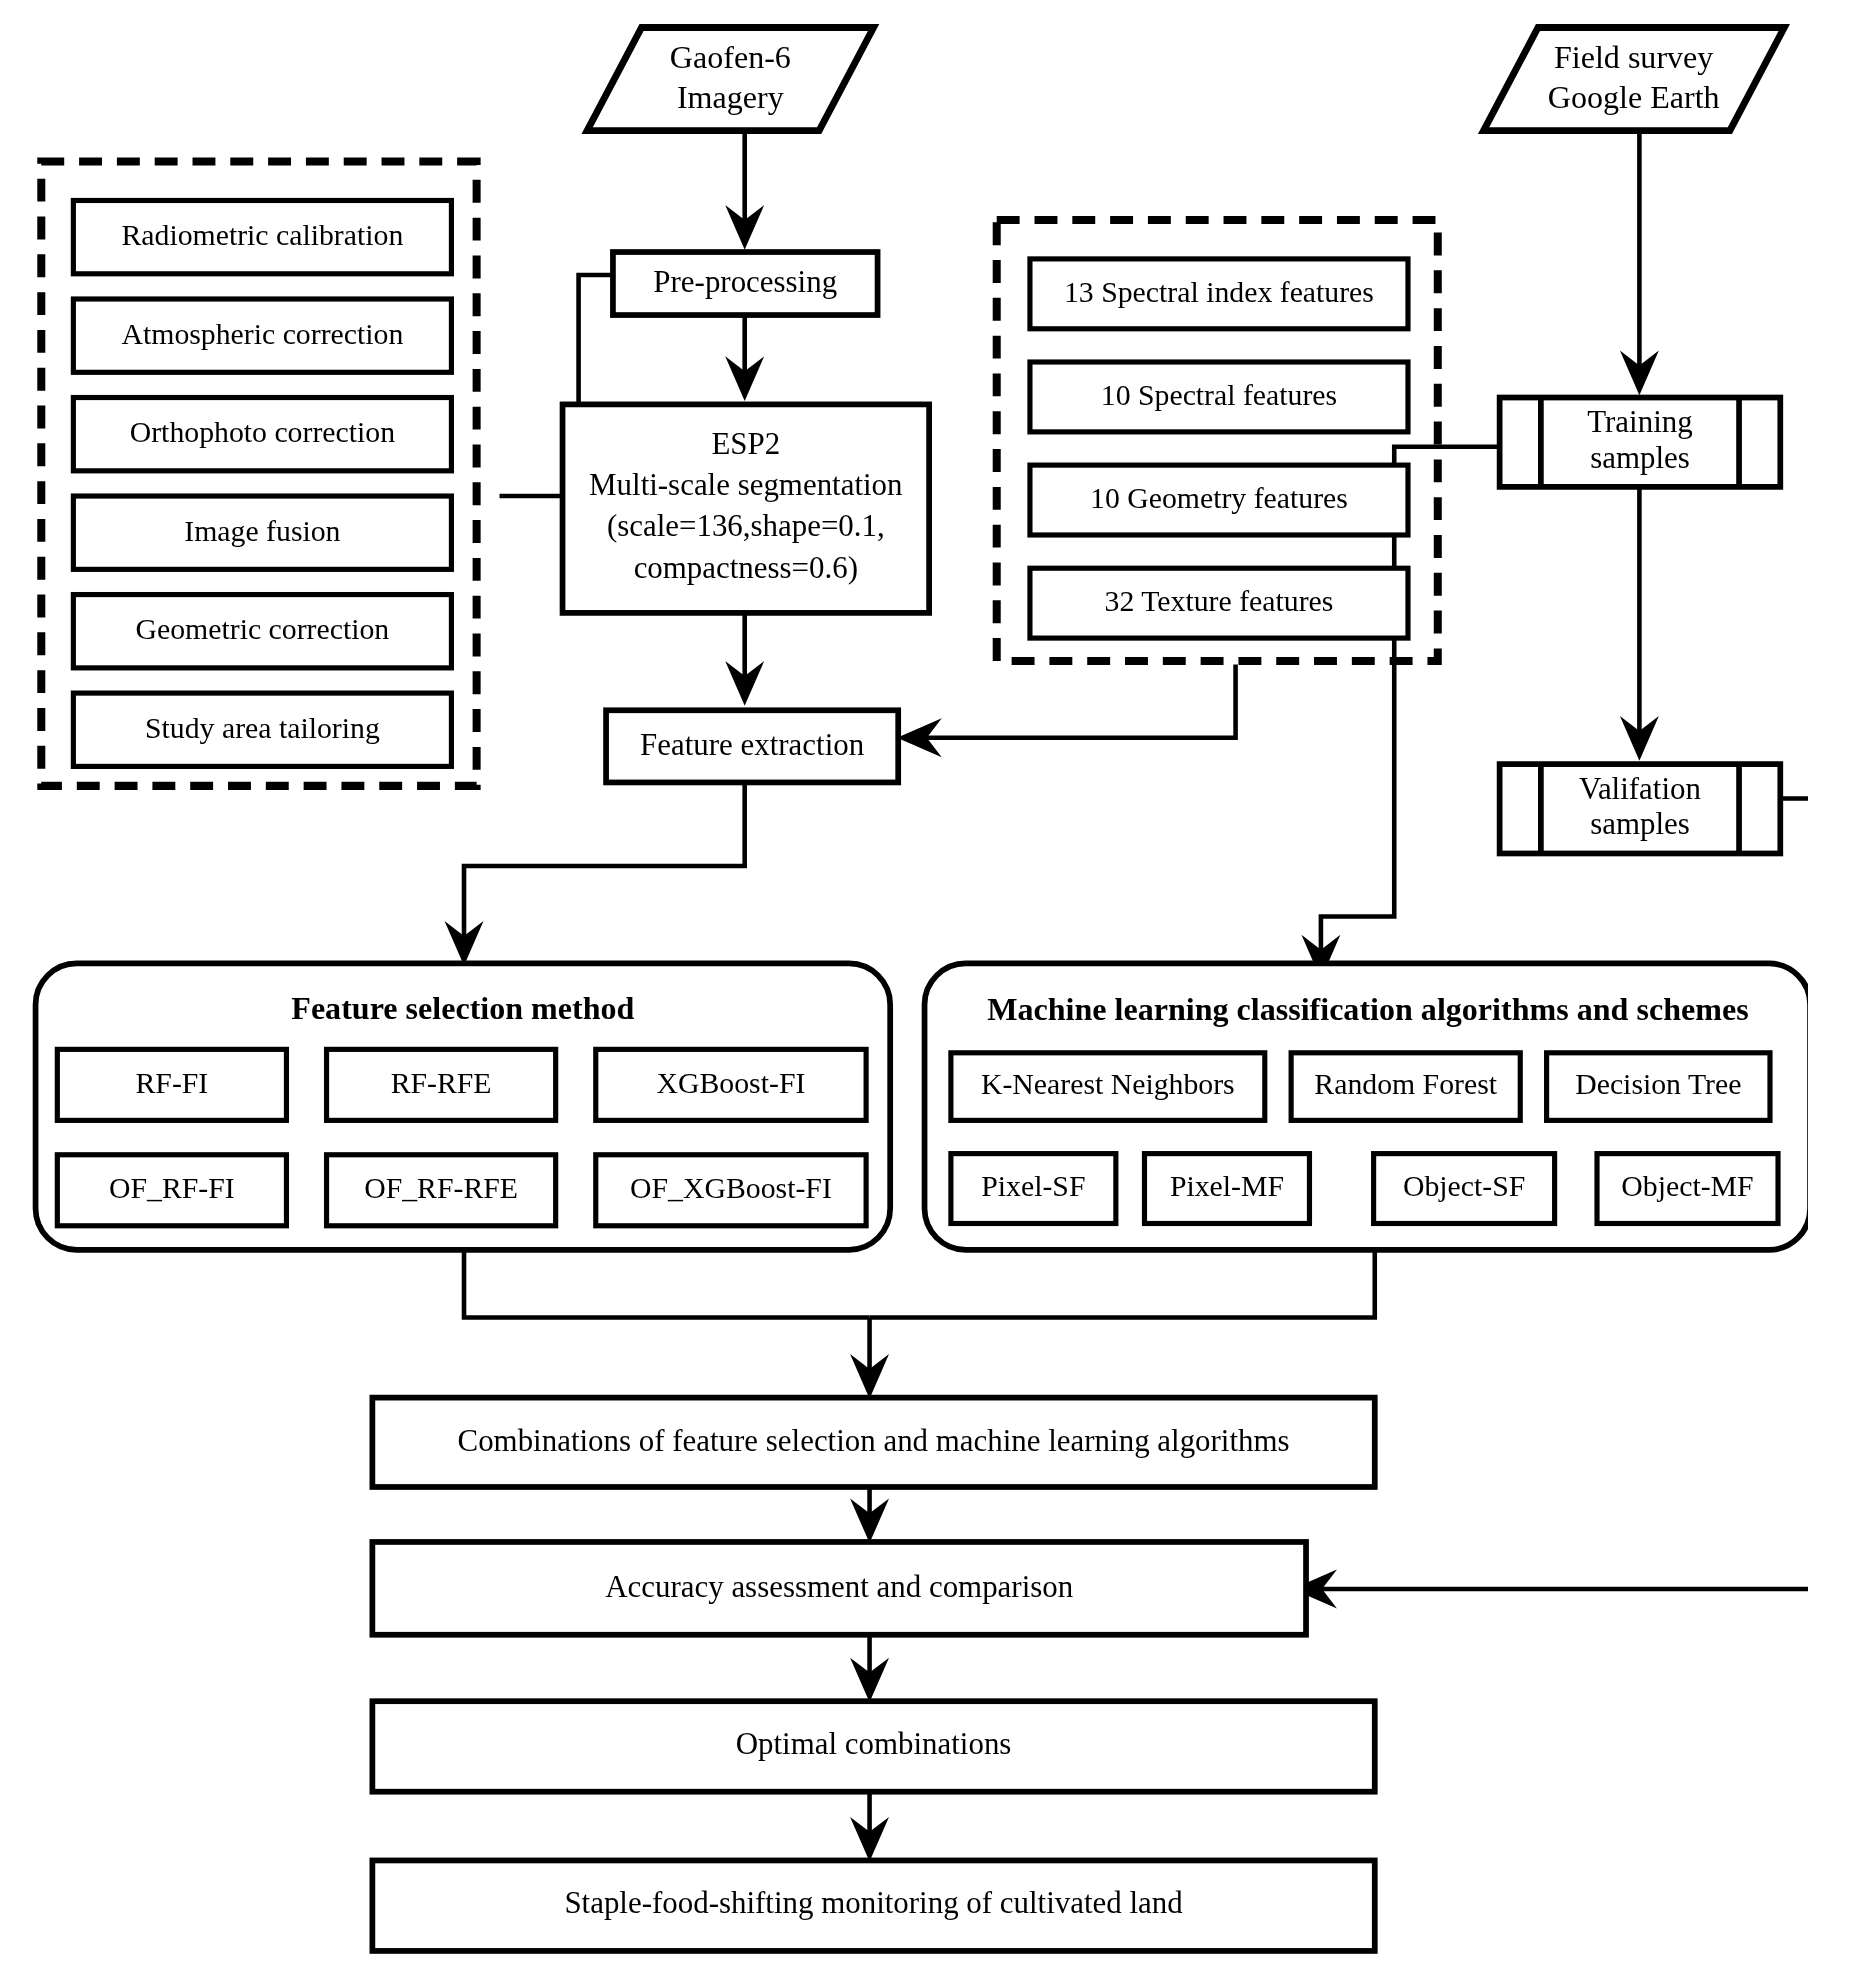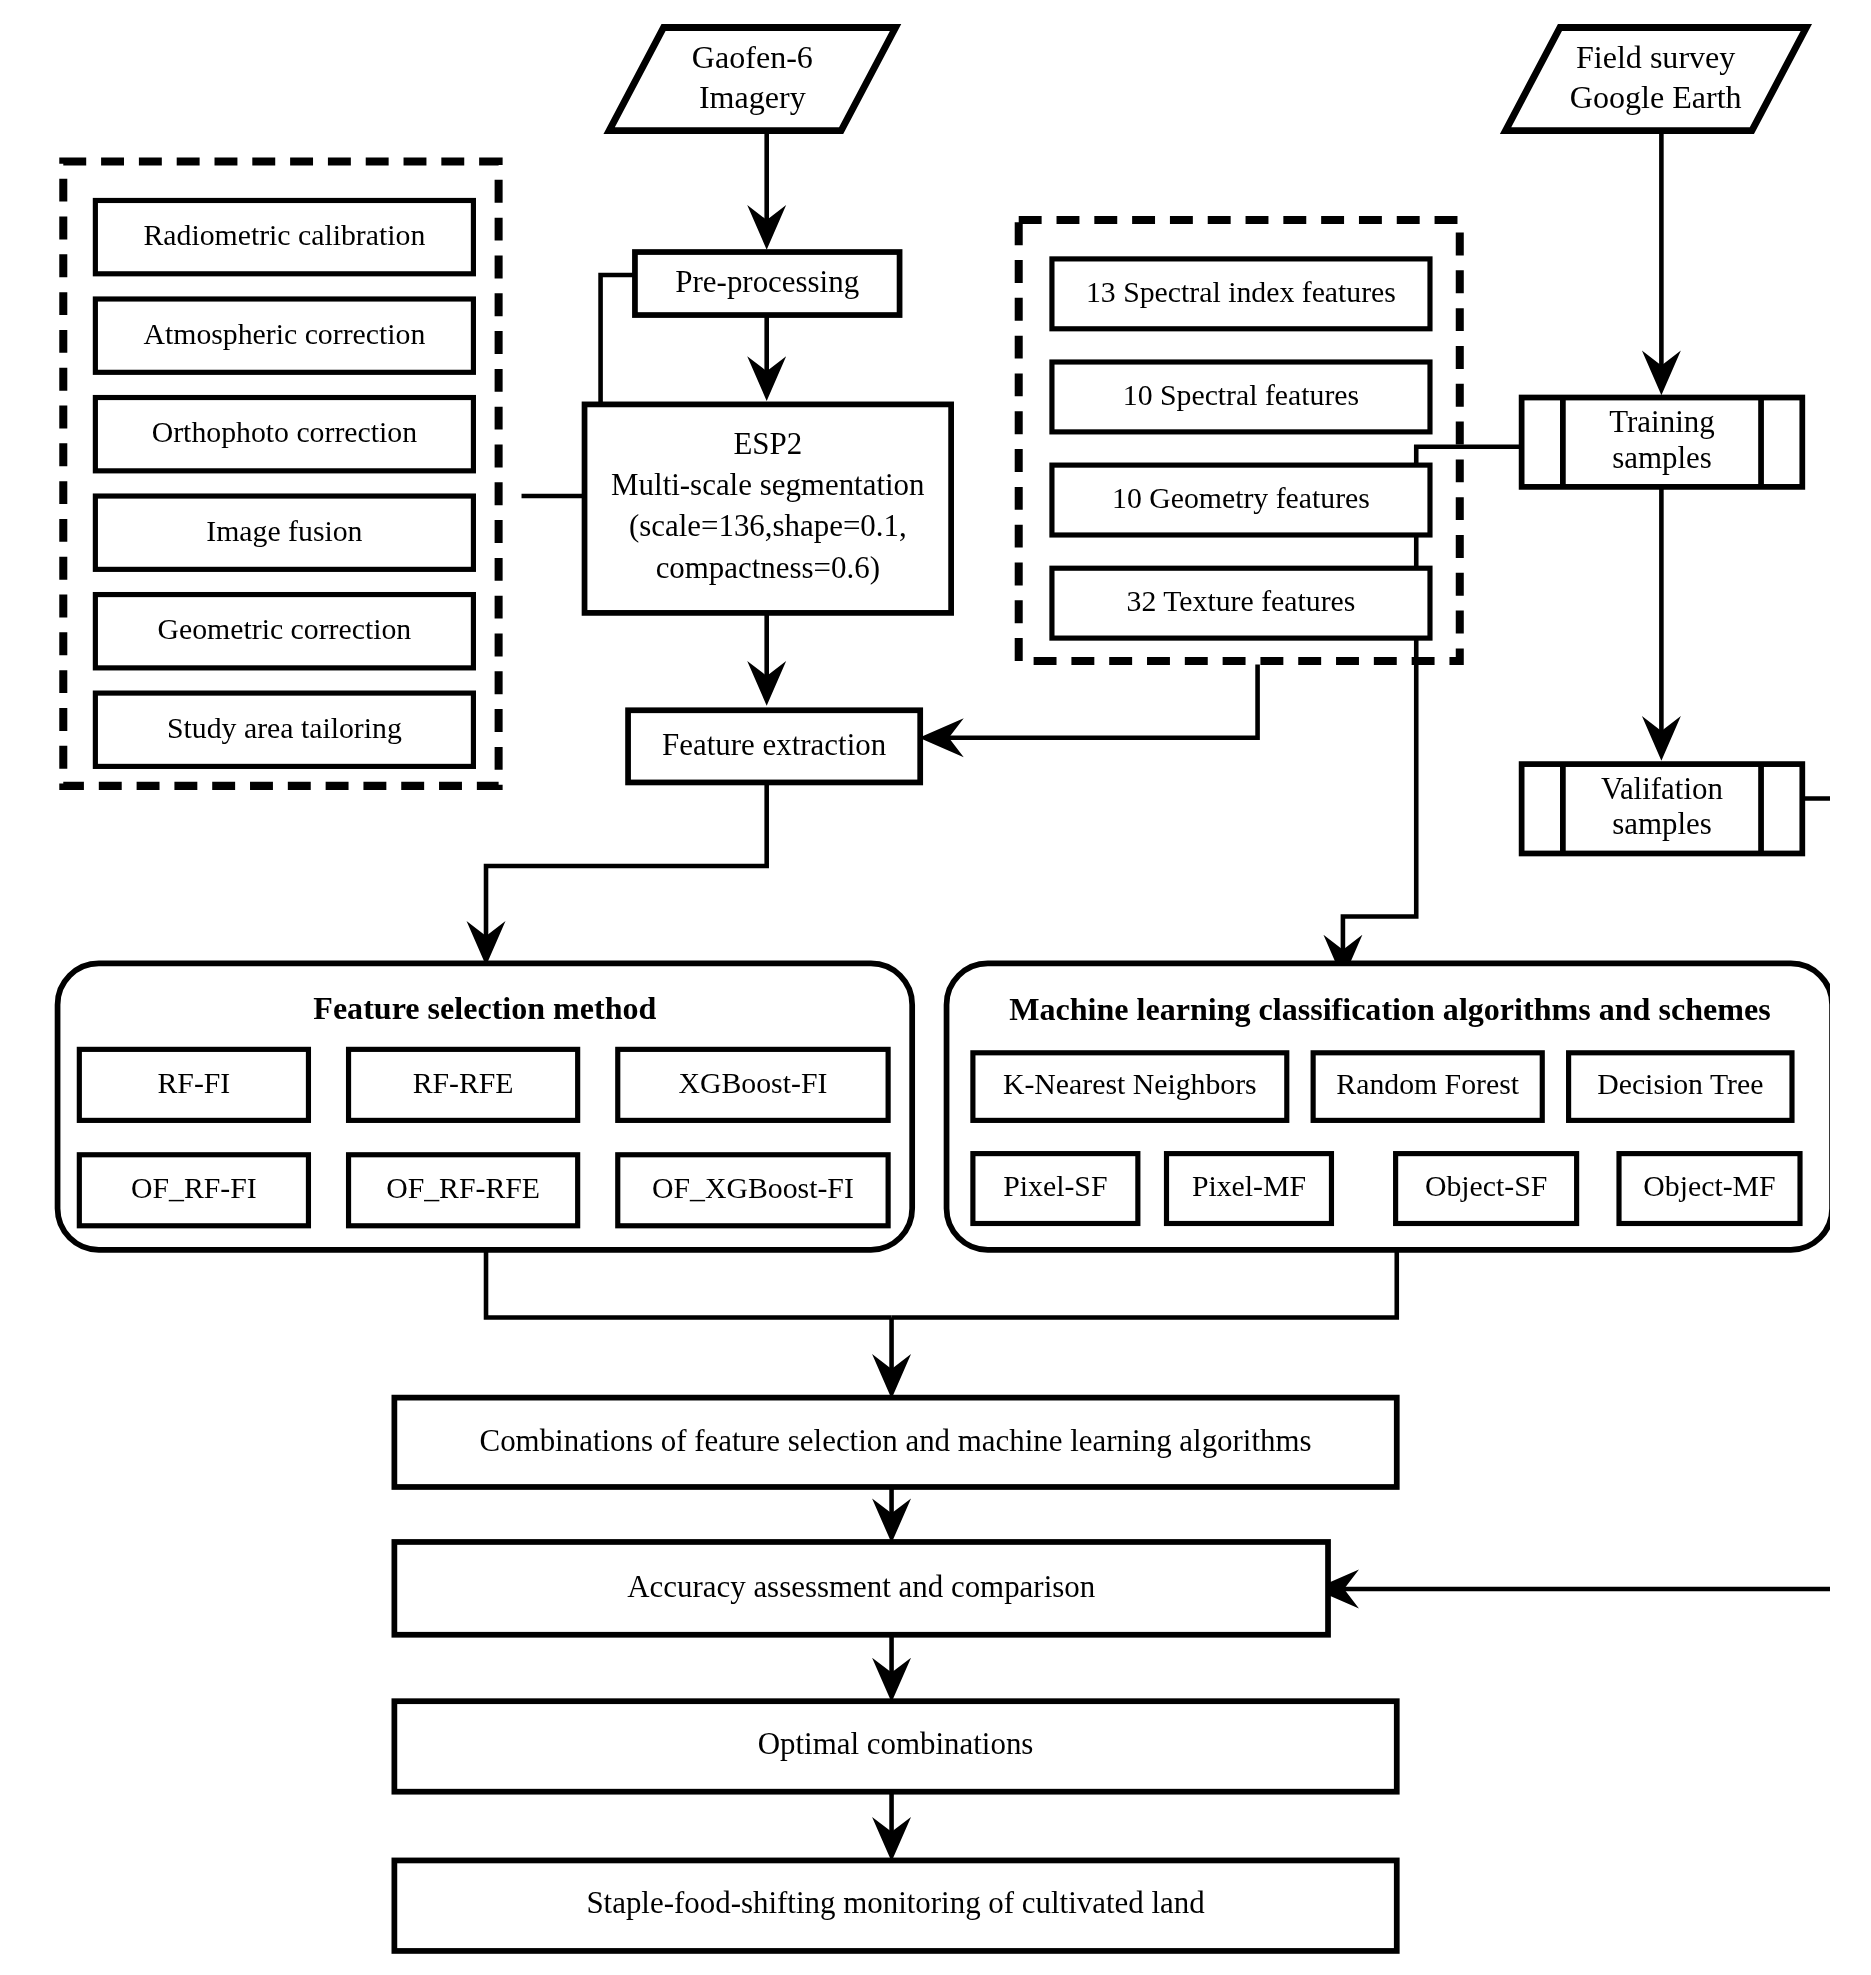--- a/index.html
+++ b/index.html
@@ -10,21 +10,20 @@
   }
   body {
     font-family: "Liberation Serif", "DejaVu Serif", serif;
   }
   #chart-root {
     position: relative;
     width: 1808px;
     height: 1975px;
     background: #ffffff;
     overflow: hidden;
-    margin-left: 22px;
   }
   svg#flow {
     position: absolute;
     left: 0; top: 0;
     width: 1872px;
     height: 1975px;
     display: block;
   }
   .nd-text {
     font-family: "Liberation Serif", "DejaVu Serif", serif;

